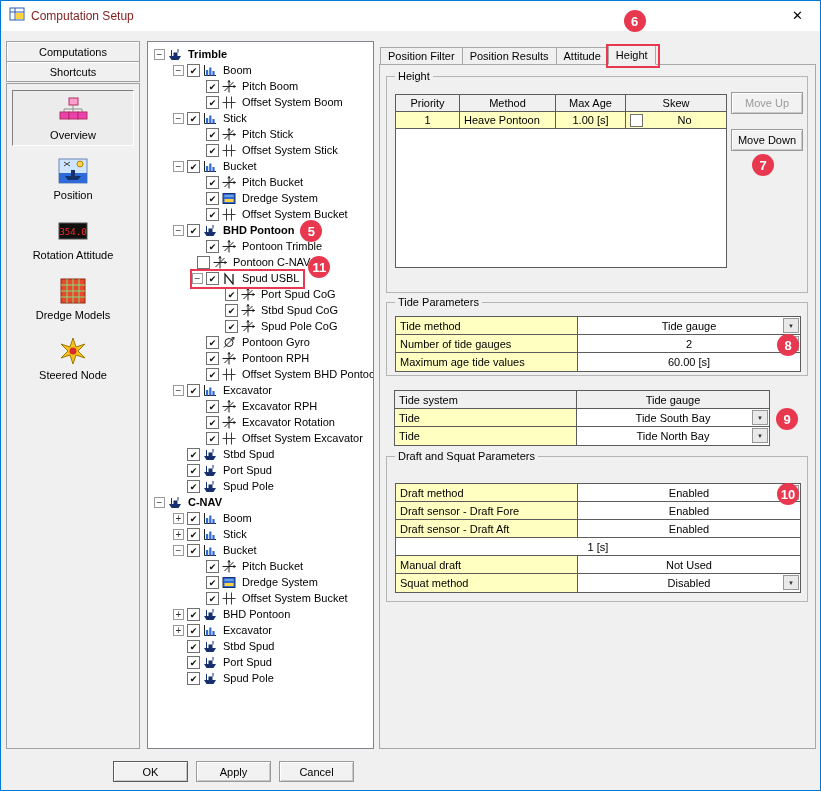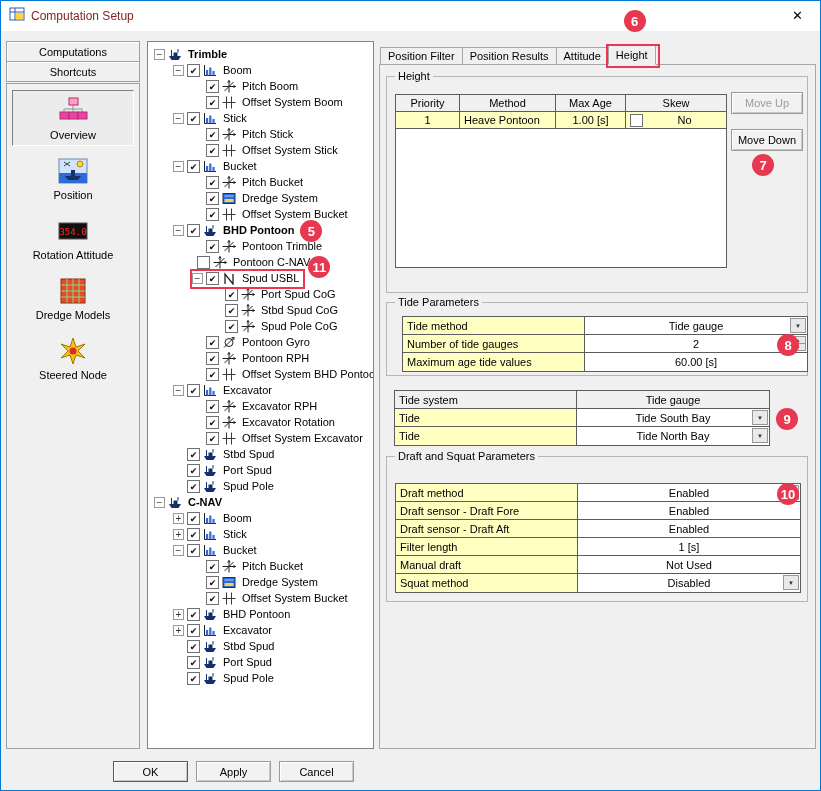--- a/index.html
+++ b/index.html
@@ -781,21 +781,21 @@
               <span class="skew-text">No</span>
             </div>
           </div>
         </div>
       <div class="btn move disabled" id="move-up">Move Up</div>
       <div class="btn move" id="move-down">Move Down</div>
     </div>
 
     <div class="group" id="tide-group" style="left:6px; top:237px; width:422px; height:74px;">
       <span class="legend">Tide Parameters</span>
-      <div class="ptable" id="tide-table" style="left:8px; top:13px; width:406px;margin-left:7px;">
+      <div class="ptable" id="tide-table" style="left:8px; top:13px; width:406px;">
           <div class="prow">
             <div class="plabel">Tide method</div>
             <div class="pvalue">
               <span class="pvtext">Tide gauge</span>
               <span class="ddbtn"></span>
             </div>
           </div>
           <div class="prow">
             <div class="plabel">Number of tide gauges</div>
             <div class="pvalue">
@@ -852,21 +852,20 @@
               <span class="pvtext">Enabled</span>
             </div>
           </div>
           <div class="prow">
             <div class="plabel">Draft sensor - Draft Aft</div>
             <div class="pvalue">
               <span class="pvtext">Enabled</span>
             </div>
           </div>
           <div class="prow">
-            <div class="plabel">Filter length</div>
             <div class="pvalue">
               <span class="pvtext">1 [s]</span>
             </div>
           </div>
           <div class="prow">
             <div class="plabel">Manual draft</div>
             <div class="pvalue">
               <span class="pvtext">Not Used</span>
             </div>
           </div>

